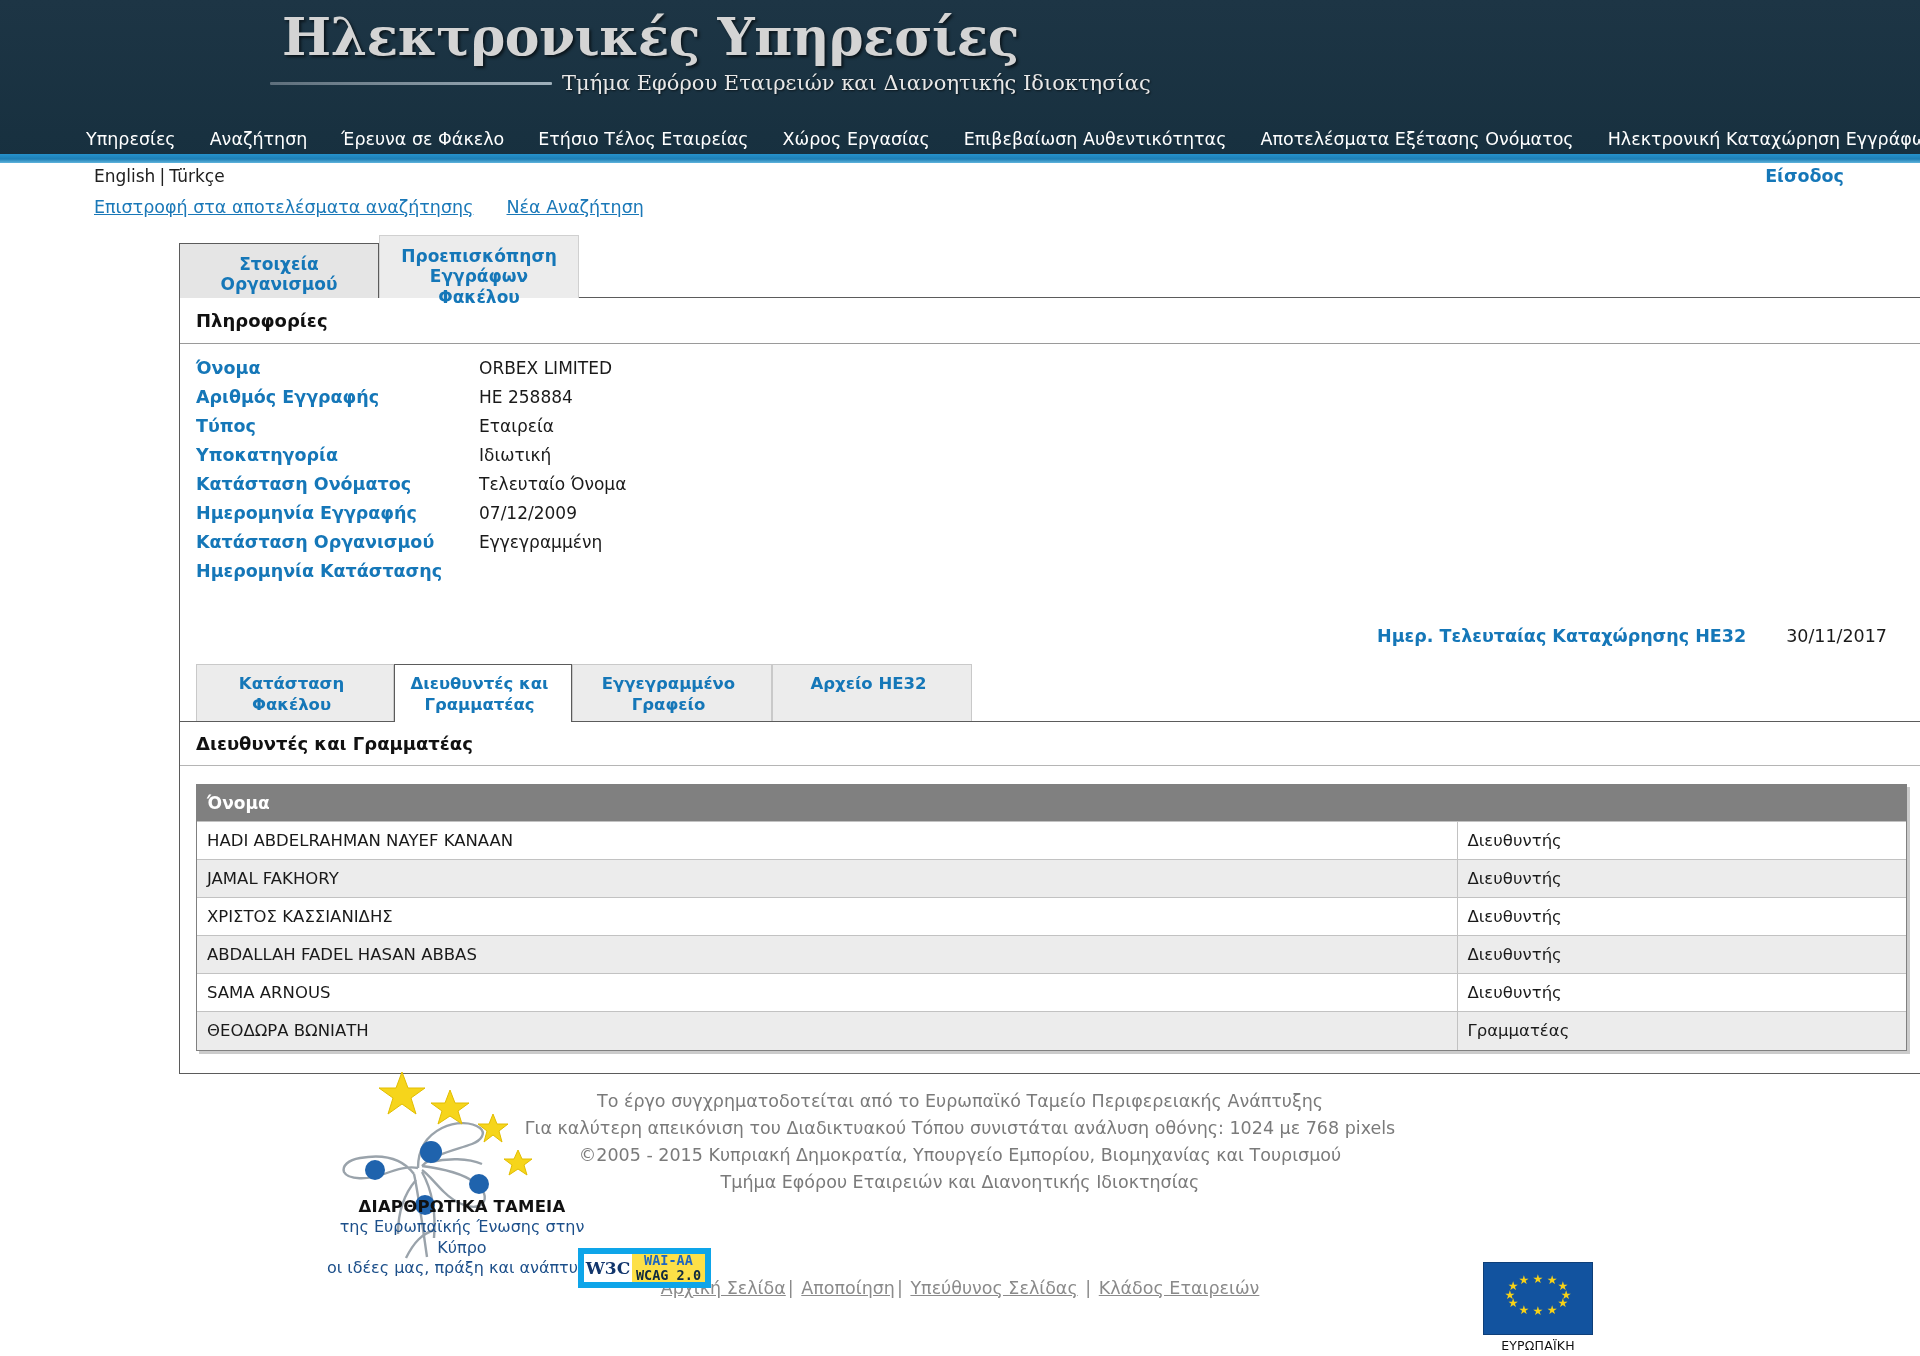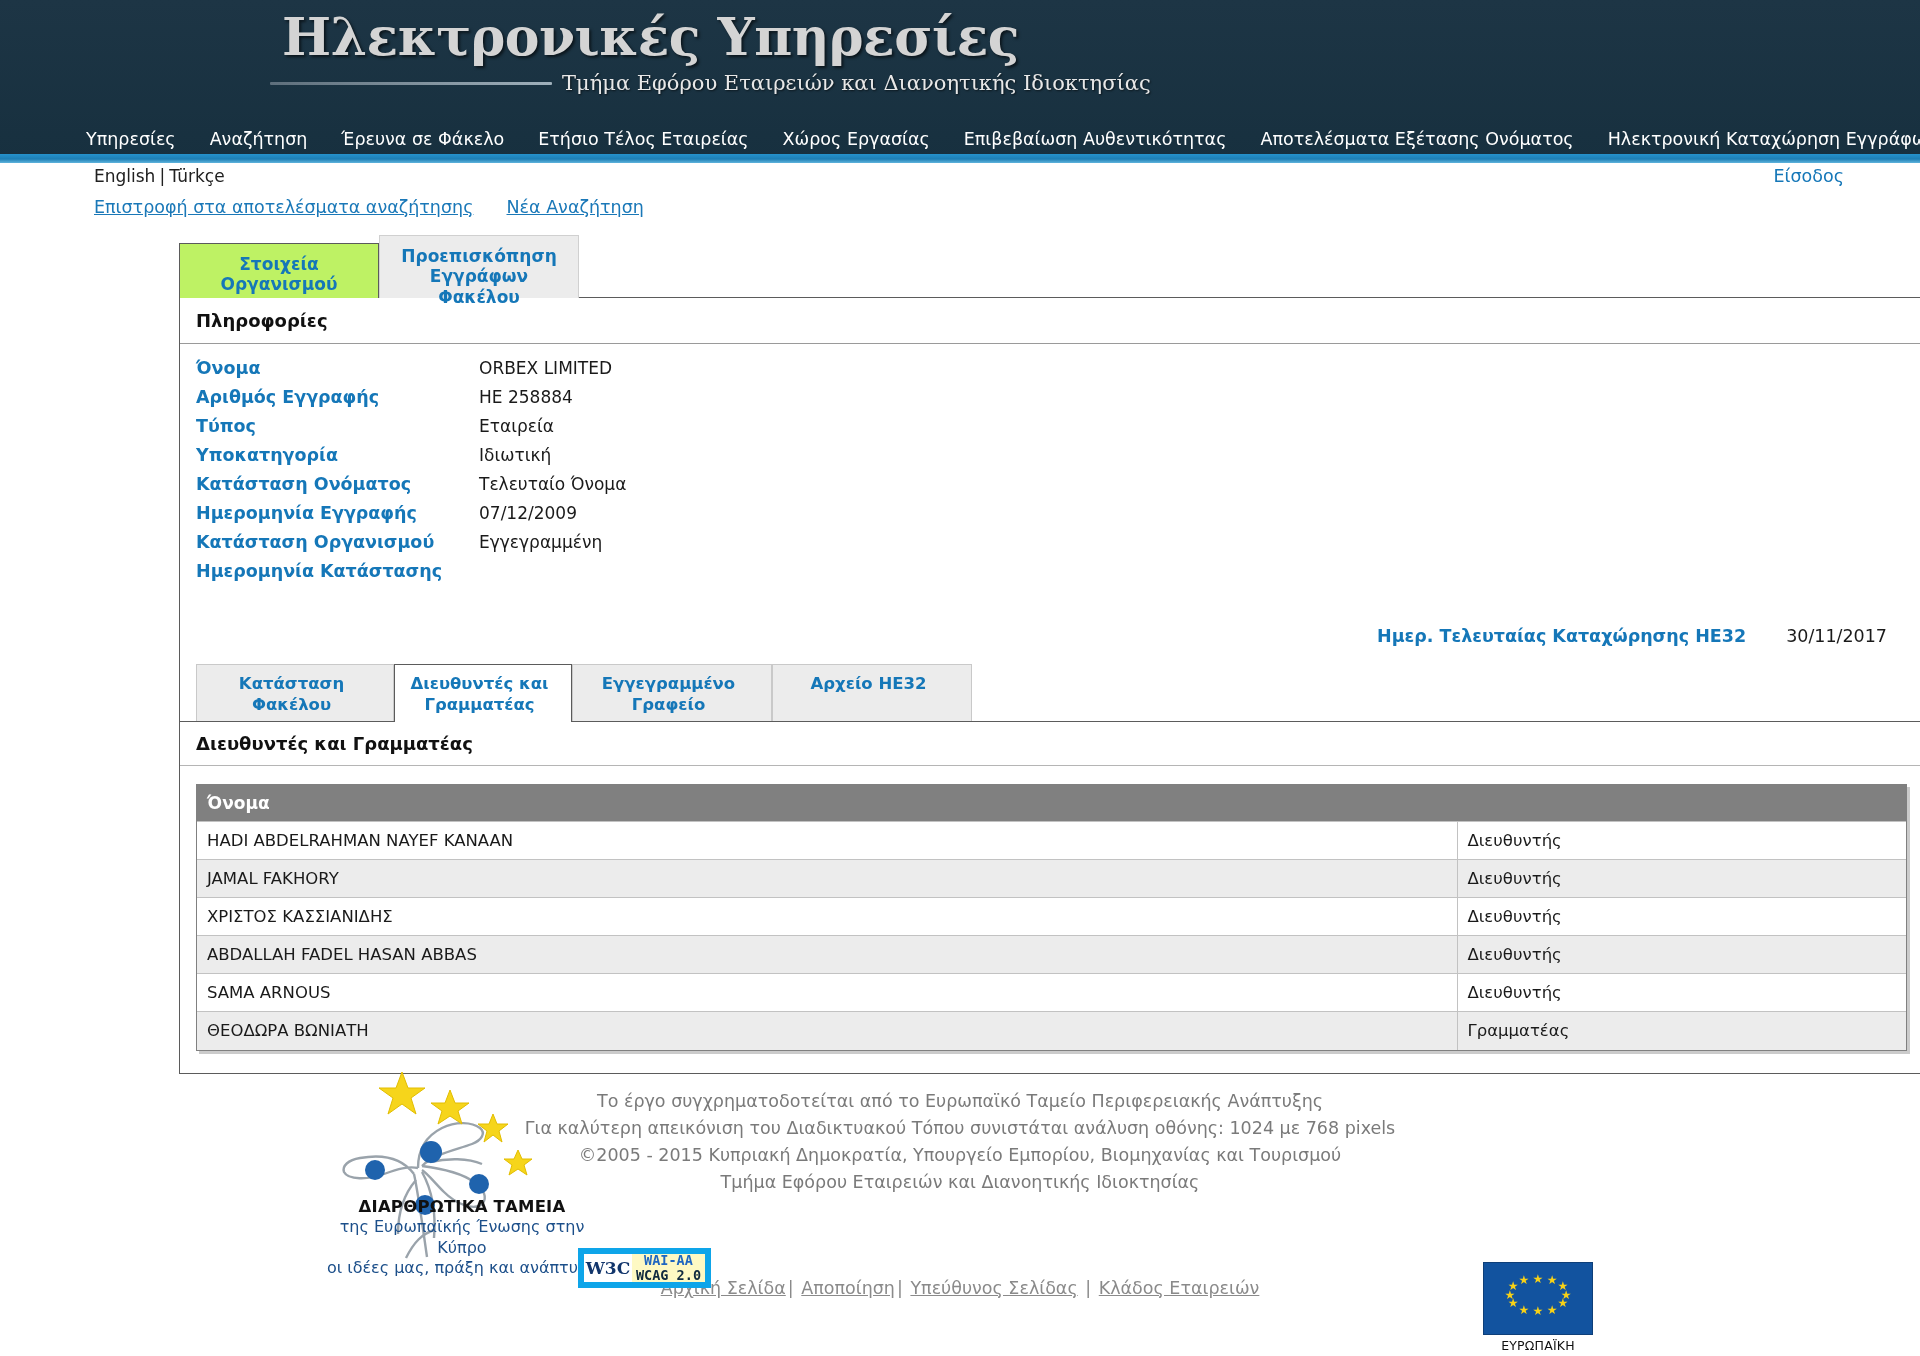--- a/index.html
+++ b/index.html
@@ -99,21 +99,21 @@
     color: #202020;
     white-space: nowrap;
   }
   .langbar .lang a { color: #202020; text-decoration: none; cursor: pointer; }
   .langbar .lang .sep { color: #202020; margin: 0 4px; }
   .login-link {
     position: absolute;
     right: 76px;
     top: 3px;
     font-size: 17.5px;
-    font-weight: normal;
+    font-weight: bold;
     color: #1577b8;
     text-decoration: none;
     cursor: pointer;
   }
 
   
   .crumbs {
     position: relative;
     height: 36px;
     padding-left: 94px;
@@ -139,21 +139,21 @@
   .tabstrip {
     display: flex;
     align-items: flex-end;
     padding-left: 94px;
     height: 63px;
     margin-top: 4px;
   }
   .tab {
     border: 1px solid #5b5b5b;
     border-bottom: none;
-    background: #bef264;
+    background: #e5e5e5;
     color: #1577b8;
     font-size: 17px;
     font-weight: bold;
     text-align: center;
     padding: 10px 14px 8px 14px;
     line-height: 1.2;
     cursor: pointer;
     position: relative;
     z-index: 3;
   }
@@ -370,21 +370,21 @@
   }
   .wcag-w3c {
     width: 48px;
     display: flex; align-items: center; justify-content: center;
     font-family: "DejaVu Serif","Liberation Serif",serif;
     font-weight: 700; font-size: 17px; color: #12356b;
     background: #ffffff;
   }
   .wcag-right {
     flex: 1;
-    background: #fef9c3;
+    background: #fde047;
     display: flex; flex-direction: column;
     align-items: center; justify-content: center;
     font-family: "DejaVu Sans Mono","Liberation Mono",monospace;
     font-size: 13.5px; font-weight: 700; line-height: 1.12;
     color: #102a3f;
   }
   .wcag-right .aa { color: #1f66c0; }
 
   
   .euflag-box {

